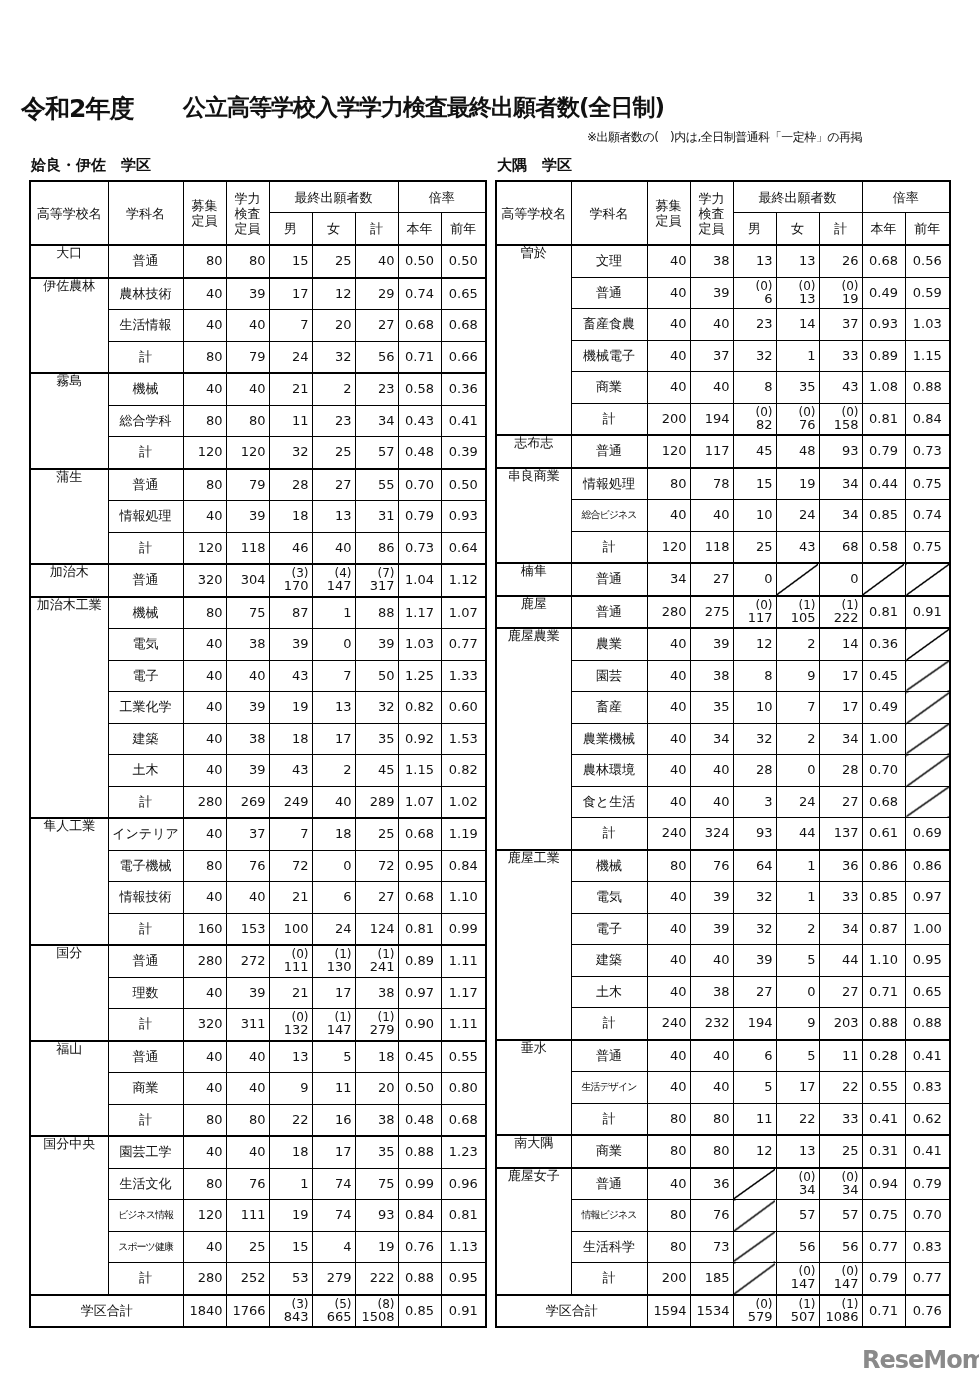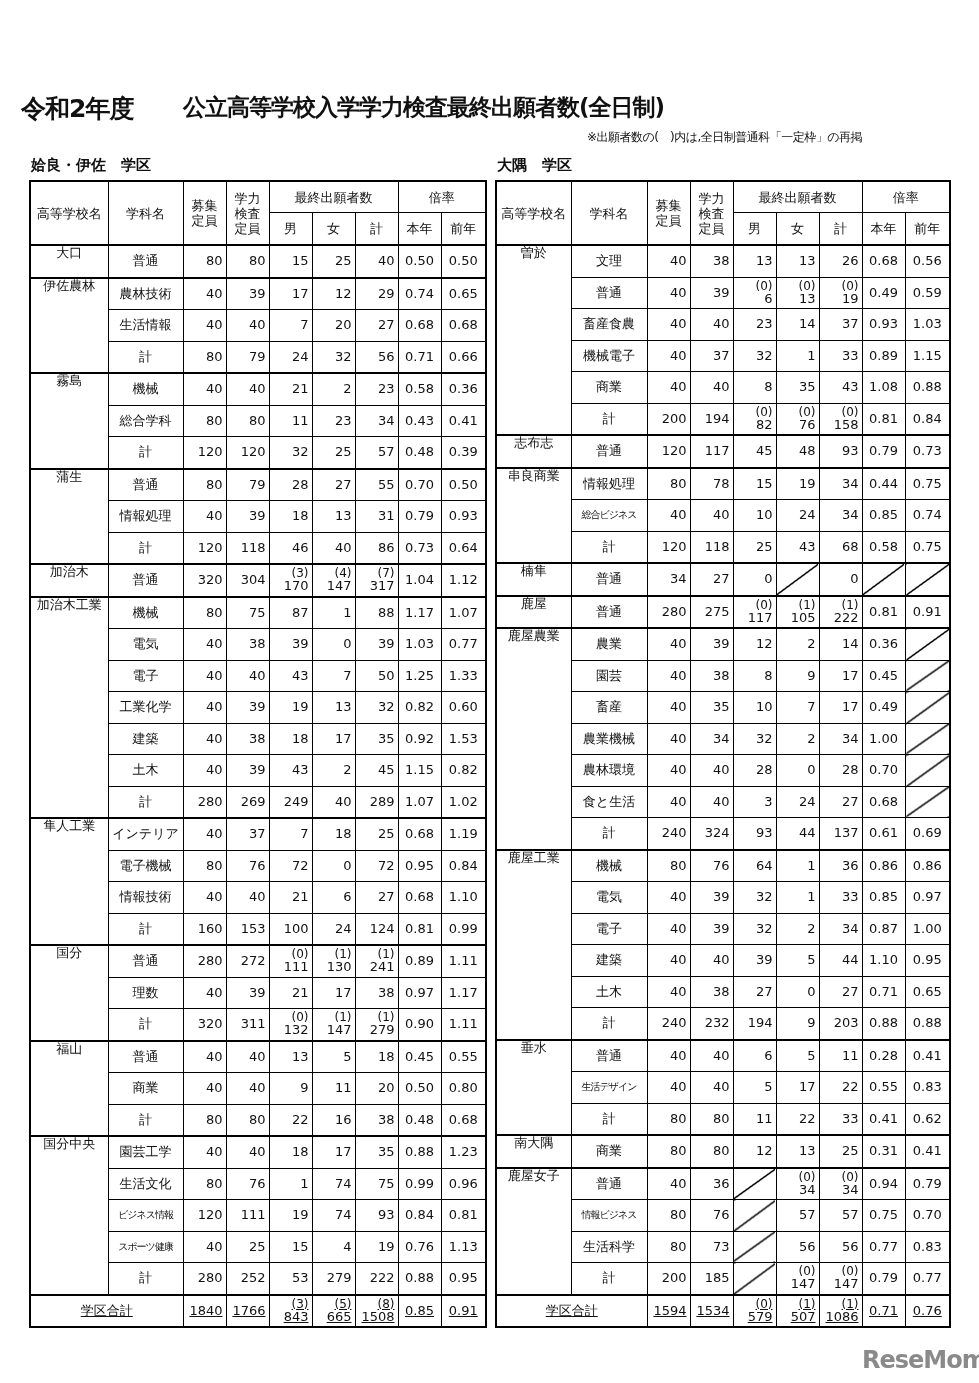--- a/index.html
+++ b/index.html
@@ -17,21 +17,21 @@
   table.t thead tr.h2 th { height:31px; }
   table.t thead { border-bottom:2px solid #000; }
   table.t tbody td { height:30.5px; line-height:14px; }
   td.school { text-align:center; vertical-align:top; padding-top:8px; }
   td.dept { text-align:center; }
   td.dept.small { font-size:10px; letter-spacing:-1px; }
   td.num { text-align:right; }
   td.rate { text-align:center; }
   td.total-label { text-align:center; }
   tr.grp-start td { border-top:2px solid #000; }
-  tr.grand td { border-top:2px solid #000;text-decoration:underline; }
+  tr.grand td { border-top:2px solid #000; }
   .paren { display:block; font-size:12px; line-height:12px; }
   .main { display:block; line-height:14px; }
   td.slash { background:
      linear-gradient(to top right, transparent calc(50% - 1px), #000 calc(50% - 0.5px), #000 calc(50% + 0.5px), transparent calc(50% + 1px));
      transform:scaleX(-1); }
   .watermark { position:absolute; left:862px; top:1346px; font-size:24px; font-weight:bold; color:#8a8a8a; letter-spacing:-1px; }
 </style>
 </head>
 <body>
 

